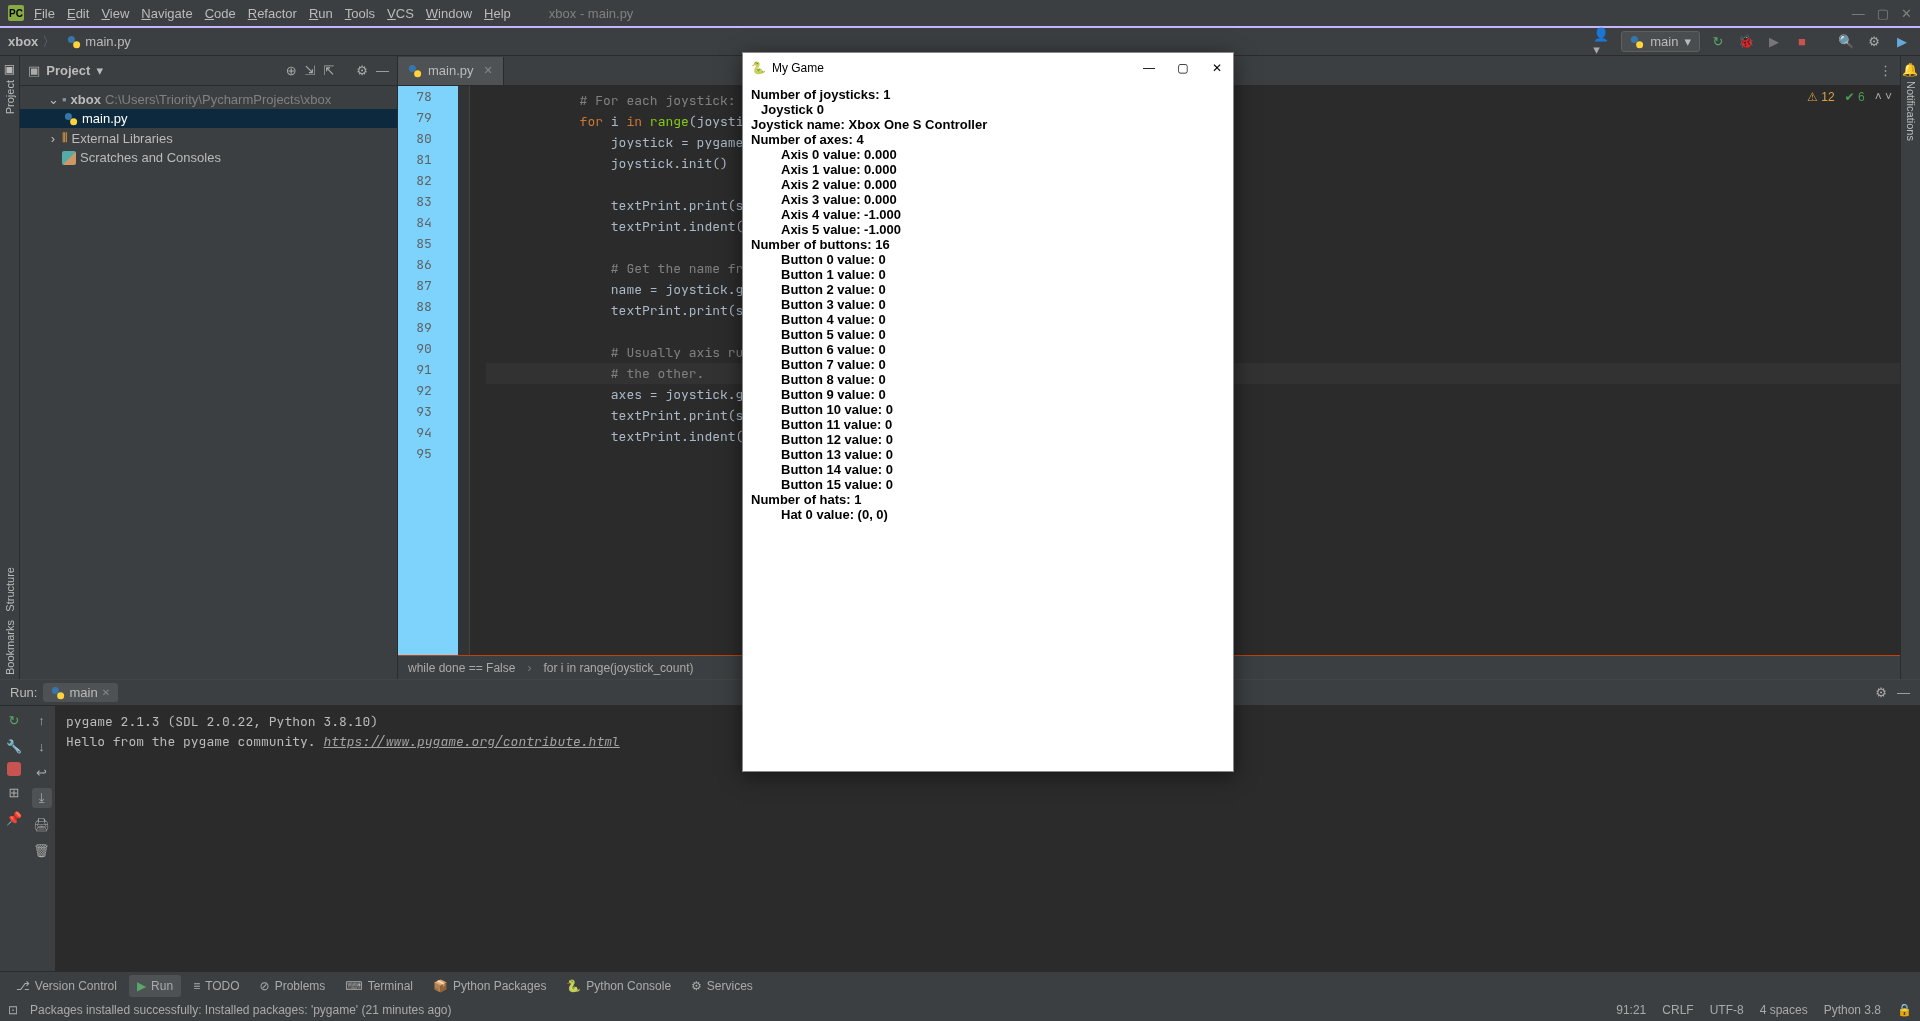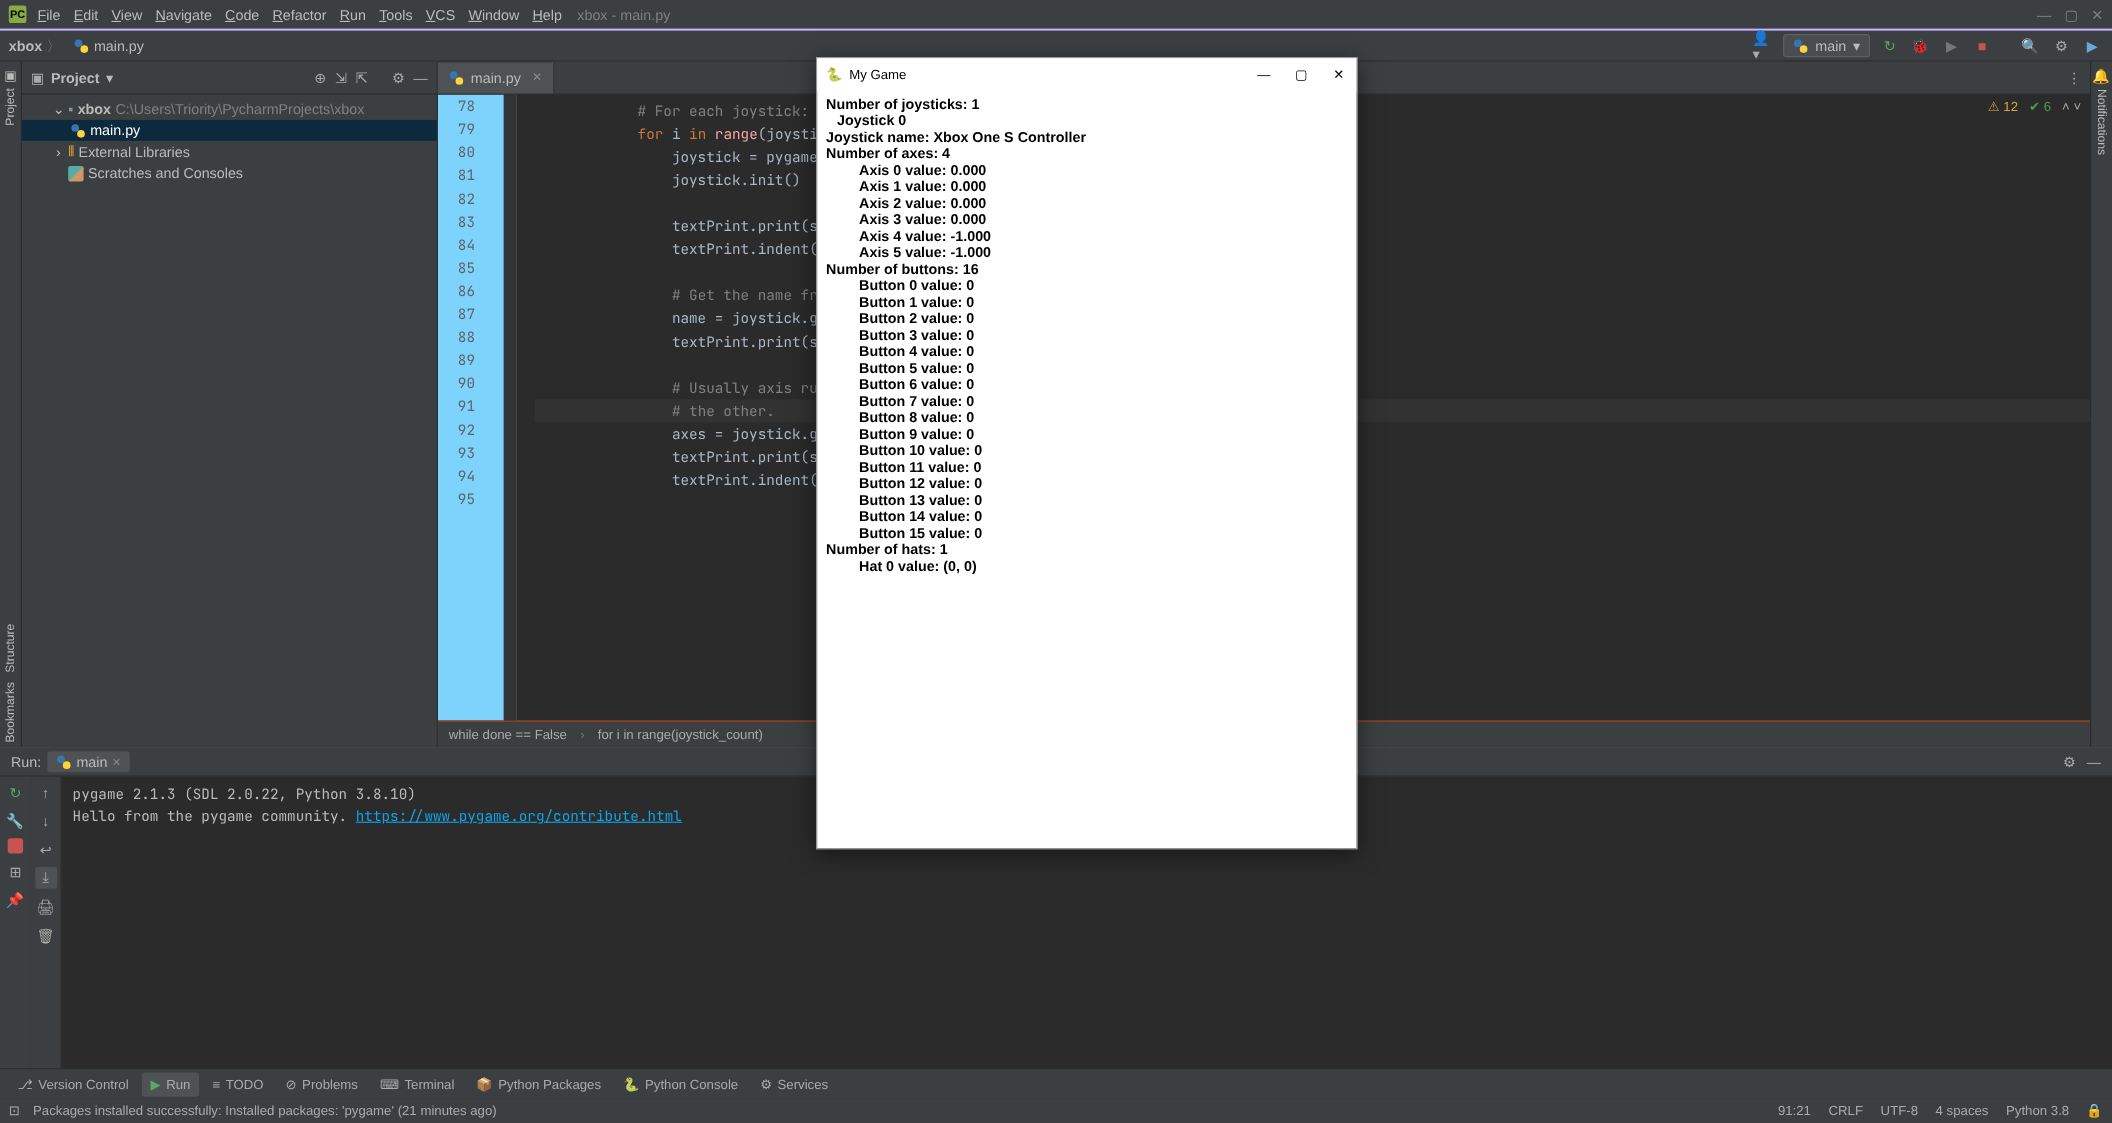--- a/index.html
+++ b/index.html
@@ -1,21 +1,21 @@
 <!DOCTYPE html>
 <html><head>
 <meta charset="utf-8">
 <style>
 * { margin: 0; padding: 0; box-sizing: border-box; }
 body { font-family: "Segoe UI", Arial, sans-serif; font-size: 13px; background: #2b2b2b; color: #bbbbbb; width: 1920px; height: 1021px; overflow: hidden; position: relative; }
 .top-bar { height: 28px; background: #3c3f41; display: flex; align-items: center; padding: 0 8px; gap: 4px; border-bottom: 2px solid #c4b5fd; }
 .top-bar .logo { width: 16px; height: 16px; background: #88aa44; border-radius: 2px; display:flex;align-items:center;justify-content:center;font-size:10px;color:#000;font-weight:bold;}
 .menu-item { padding: 0 6px; cursor: pointer; color: #bbbbbb; }
 .menu-item u { text-decoration: underline; }
-.title-text { margin-left: 4px; color: #808080; }
+.title-text { margin-left: 28px; color: #808080; }
 .win-controls { margin-left: auto; display: flex; gap: 12px; color:#808080;}
 .nav-bar { height: 28px; background: #3c3f41; display: flex; align-items: center; padding: 0 8px; border-bottom: 1px solid #2b2b2b; }
 .nav-bar .crumb { font-weight: bold; color: #bbbbbb; }
 .nav-bar .file-crumb { display: flex; align-items: center; gap: 4px; margin-left: 8px; }
 .py-icon { width: 14px; height: 14px; display:inline-flex; align-items:center;justify-content:center;}
 .py-icon svg { width:14px; height:14px;}
 .nav-right { margin-left: auto; display: flex; align-items: center; gap: 8px; }
 .person-icon { color:#aaa; }
 .run-config { background: #4a4d4f; border:1px solid #5e6060; border-radius:3px; padding: 2px 8px; display:flex; align-items:center; gap:6px; }
 .icon-btn { width:20px; height:20px; display:flex; align-items:center; justify-content:center; color:#aaa; cursor:pointer;}
@@ -48,38 +48,38 @@
 .code-body { flex:1; display:flex; overflow:hidden; position:relative;}
 .gutter { width:60px; background:#7dd3fc; color:#606366; font-family:"JetBrains Mono",Consolas,monospace; font-size:13px; text-align:center; padding:0 8px 4px 0; line-height:21px;}
 .gutter .ln { height:21px;}
 .fold-gutter { width:12px; background:#313335; border-right:1px solid #444;}
 .code-text { flex:1; font-family:"JetBrains Mono",Consolas,monospace; font-size:13px; line-height:21px; padding:4px 0 4px 16px; white-space:pre; color:#a9b7c6; position:relative;}
 .code-text .line{ height:21px;}
 .code-text .current-line { background:#323232;}
 .kw { color:#cc7832;}
 .str { color:#6a8759;}
 .cm { color:#808080;}
-.fn { color:#fca5a5;}
+.fn { color:#84cc16;}
 .breadcrumb-strip { height:24px; background:#3c3f41; border-top:1px solid #c2410c; display:flex; align-items:center; padding:0 10px; gap:8px; color:#aaa; font-size:12px;}
 .editor-indicators { position:absolute; top:4px; right:8px; display:flex; gap:10px; color:#aaa; font-size:12px; z-index:2;}
 .editor-indicators .warn{ color:#d9a343;}
 .editor-indicators .ok{ color:#499c54;}
 .run-panel { height: 292px; background:#2b2b2b; border-top:1px solid #444; display:flex; flex-direction:column;}
 .run-header { height:26px; background:#3c3f41; display:flex; align-items:center; padding:0 10px; gap:6px; border-bottom:1px solid #2b2b2b;}
 .run-header .run-gear{ margin-left:auto; display:flex; gap:10px; color:#aaa;}
 .run-body { flex:1; display:flex;}
 .run-left-tools { width:28px; background:#3c3f41; display:flex; flex-direction:column; align-items:center; padding-top:4px; gap:6px;}
 .run-left-tools .tbtn { width:20px; height:20px; display:flex; align-items:center; justify-content:center; color:#aaa; cursor:pointer; border-radius:3px;}
 .run-left-tools .tbtn.green{ color:#59a869;}
 .run-left-tools .tbtn.red { background:#c75450; width:14px; height:14px;}
 .run-second-tools { width:28px; background:#3c3f41; display:flex; flex-direction:column; align-items:center; padding-top:4px; gap:6px; border-right:1px solid #2b2b2b;}
 .run-second-tools .tbtn{ width:20px; height:20px; display:flex; align-items:center; justify-content:center; color:#aaa; cursor:pointer;}
 .run-second-tools .tbtn.sel{ background:#4e5254; border-radius:3px;}
 .console { flex:1; padding:6px 10px; font-family:"JetBrains Mono",Consolas,monospace; font-size:13px; line-height:20px; color:#bbbbbb;}
-.console a { color:#0ea5e9; text-decoration:underline;}
+.console a { color:#a3a3a3; text-decoration:underline;font-style:italic;}
 .bottom-tabs { height:28px; background:#3c3f41; display:flex; align-items:center; padding:0 8px; gap:4px; border-top:1px solid #2b2b2b;}
 .bottom-tab { display:flex; align-items:center; gap:5px; padding:4px 8px; cursor:pointer; color:#aaa; font-size:12px;}
 .bottom-tab.active { background:#4e5254; border-radius:3px;}
 .status-bar { height:22px; background:#3c3f41; display:flex; align-items:center; padding:0 8px; gap:12px; color:#aaa; font-size:12px;}
 .status-bar .right{ margin-left:auto; display:flex; gap:16px;}
 .pygame-window { position:absolute; left:742px; top:52px; width:492px; height:720px; background:#fff; border:1px solid #888; box-shadow:0 4px 20px rgba(0,0,0,0.5); z-index:100; display:flex; flex-direction:column;}
 .pygame-title { height:30px; background:#fff; display:flex; align-items:center; padding:0 8px; gap:6px; font-size:12px; color:#000;}
 .pygame-title .title-icons{ margin-left:auto; display:flex; gap:18px; color:#000;}
 .pygame-title .title-icons span{ cursor:pointer; width:16px; text-align:center;}
 .pygame-body { flex:1; padding:4px 8px; font-family: Arial, sans-serif; font-size:13px; color:#000; font-weight:bold;}

